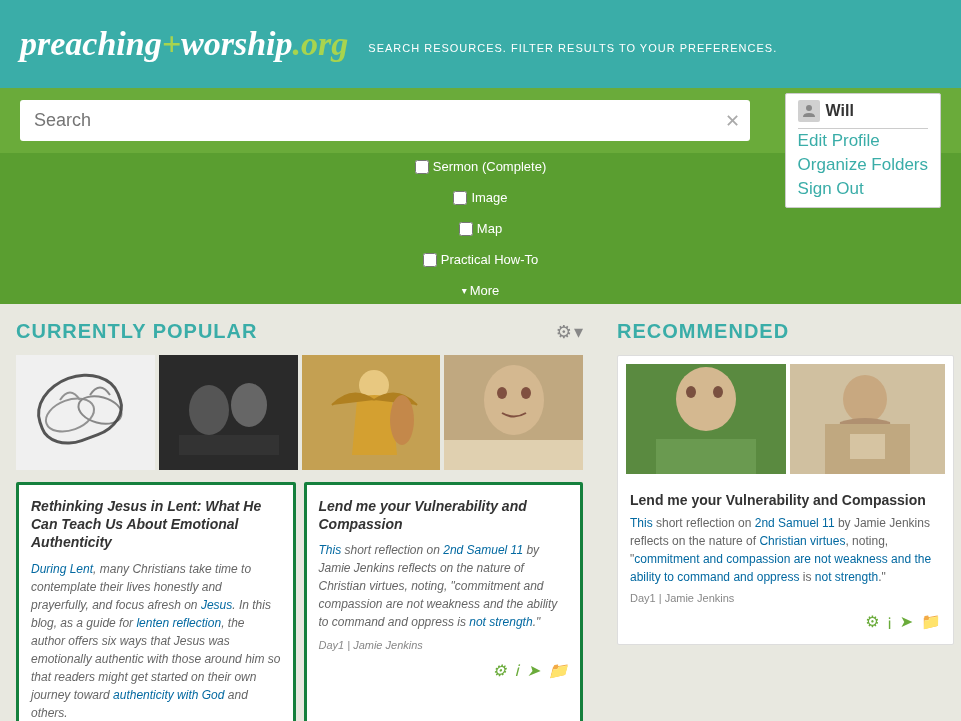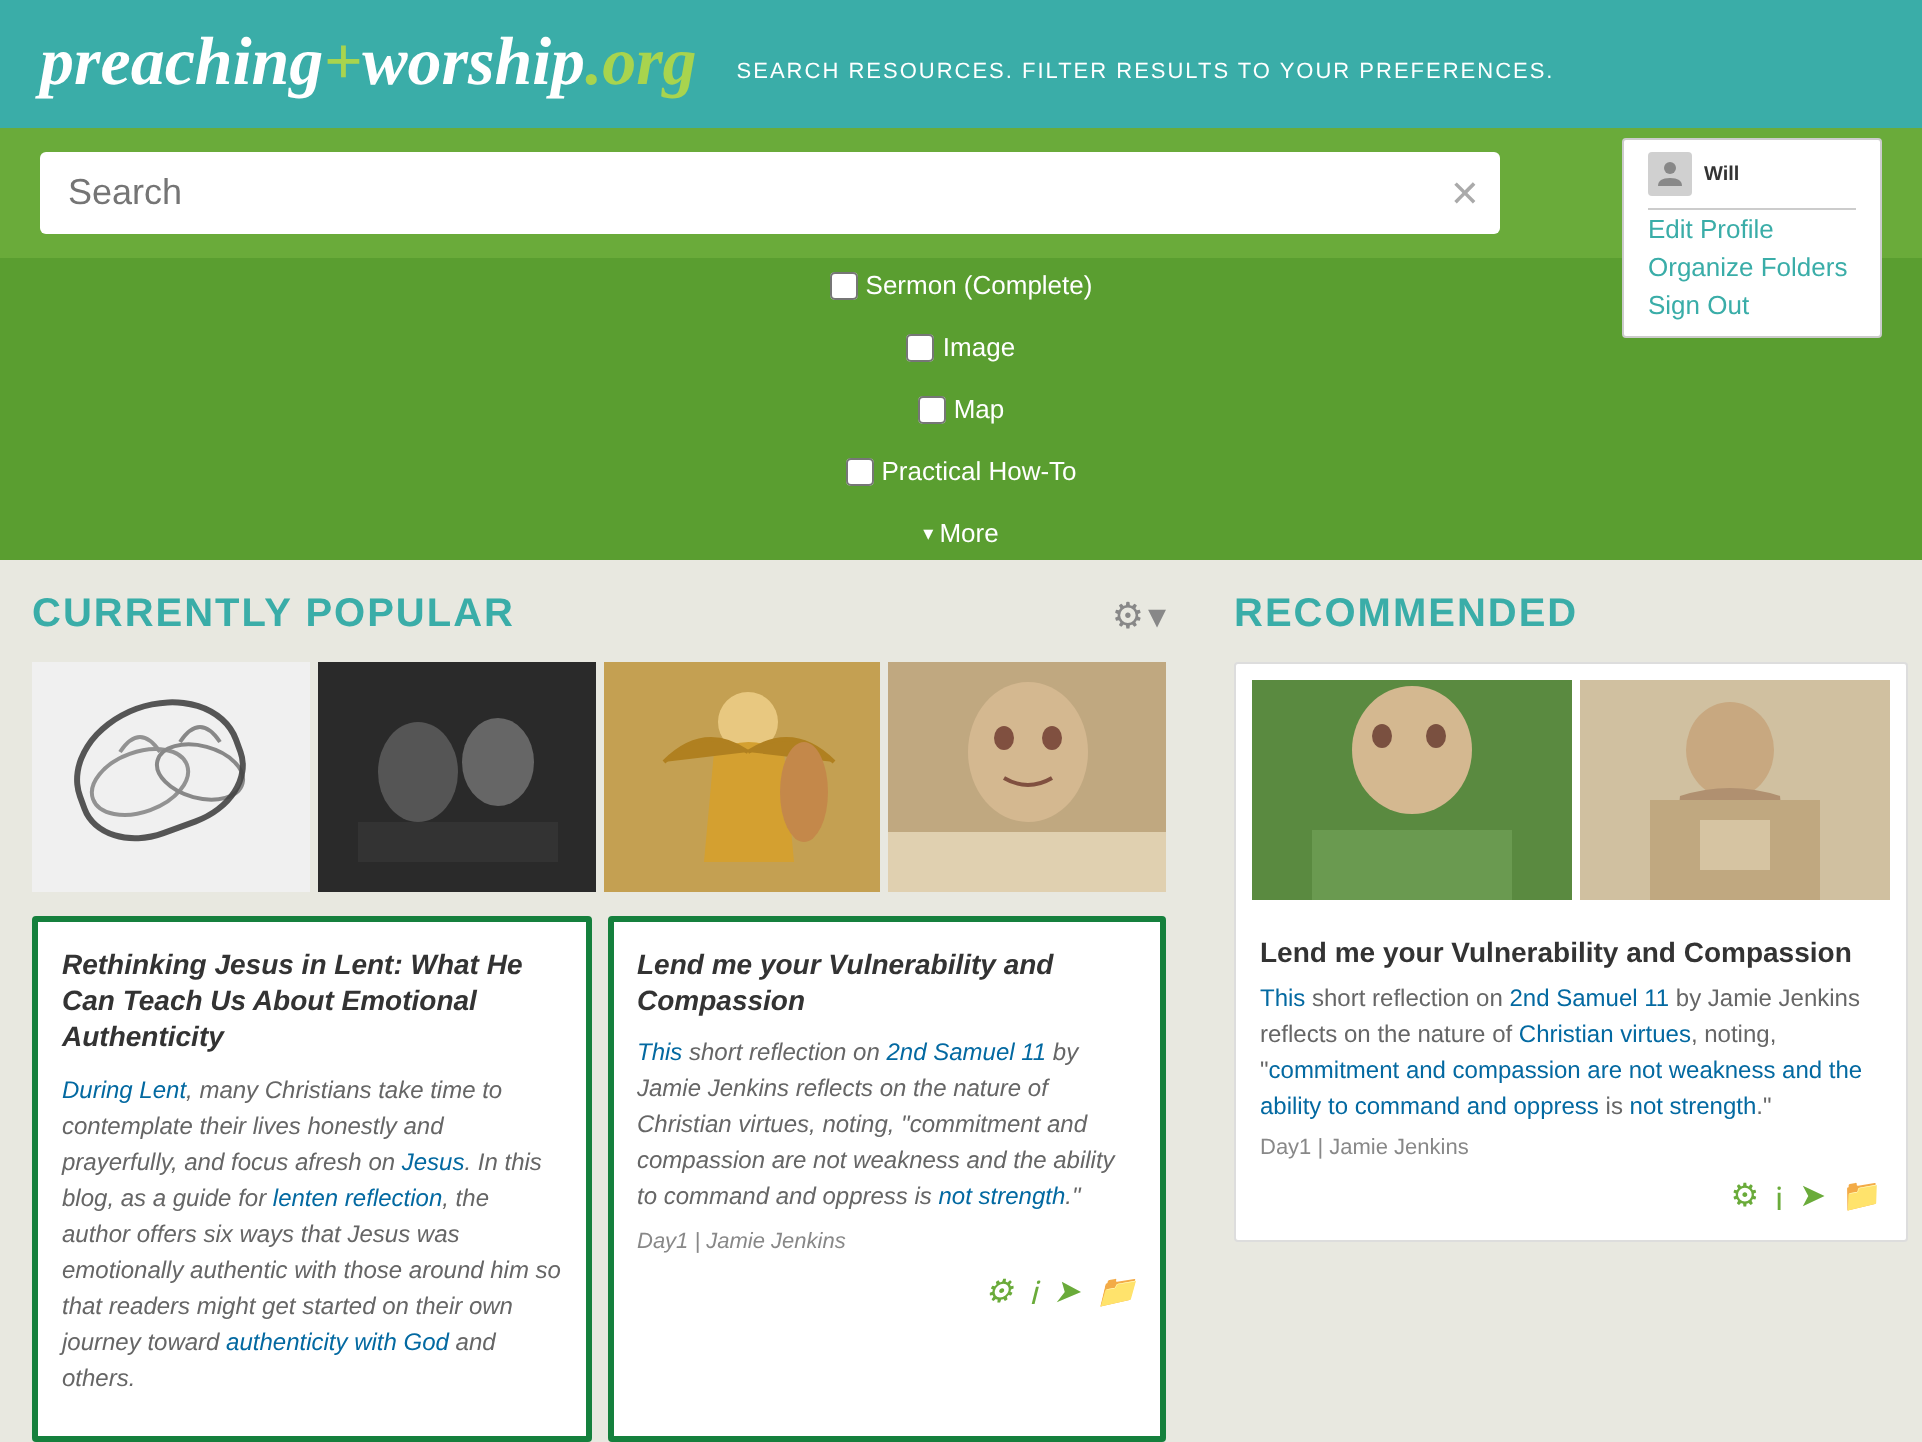--- a/index.html
+++ b/index.html
@@ -1,33 +1,33 @@
 <!DOCTYPE html>
 <html><head>
   <meta charset="utf-8">
   <style>
     * { margin: 0; padding: 0; box-sizing: border-box; }
     body { font-family: Arial, sans-serif; background: #e8e8e0; width: 961px; min-height: 721px; overflow-x: hidden; }
 
     
-    .header { background: #3aada8; padding: 10px 20px; display: flex; align-items: center; height: 64px; }
+    .header { background: #3aada8; padding: 10px 20px; display: flex; align-items: center; height: 88px; }
     .logo { display: flex; align-items: center; }
     .logo-text { font-size: 32px; font-weight: bold; color: white; font-family: Georgia, serif; }
     .tagline { color: white; font-size: 11px; letter-spacing: 1px; margin-left: 20px; margin-top: 8px; }
 
     
     .search-area { background: #6aab3a; padding: 12px 20px; position: relative; display: flex; align-items: center; }
     .search-input-wrap { position: relative; flex: 1; max-width: 730px; }
     .search-input { width: 100%; padding: 10px 40px 10px 14px; font-size: 18px; color: #aaa; border: none; border-radius: 3px; background: white; outline: none; }
     .search-clear { position: absolute; right: 10px; top: 50%; transform: translateY(-50%); color: #aaa; font-size: 18px; cursor: pointer; }
     .user-panel { position: absolute; right: 20px; top: 5px; background: white; border: 1px solid #ccc; padding: 6px 12px; min-width: 130px; border-radius: 2px; font-size: 13px; }
     .user-panel-header { display: flex; align-items: center; gap: 6px; padding-bottom: 6px; border-bottom: 1px solid #ccc; }
     .user-icon { width: 22px; height: 22px; background: #d0d0d0; border-radius: 2px; display: flex; align-items: center; justify-content: center; }
-    .user-name { font-weight: bold; color: #333; font-size: 10px; }
-    .user-links a { display: block; color: #3aada8; font-size: 13px; text-decoration: none; padding: 2px 0; }
+    .user-name { font-weight: bold; color: #333; font-size: 16px; }
+    .user-links a { display: block; color: #3aada8; font-size: 17px; text-decoration: none; padding: 2px 0; }
 
     
     .filter-bar { background: #5a9e30; padding: 6px 20px; display: flex; align-items: center; gap: 16px; flex-wrap: wrap; flex-direction: column; }
     .filter-item { display: flex; align-items: center; gap: 4px; color: white; font-size: 13px; cursor: pointer; }
     .filter-item input[type=checkbox] { width: 14px; height: 14px; }
     .filter-more { display: flex; align-items: center; gap: 3px; color: white; font-size: 13px; cursor: pointer; }
     .filter-arrow { font-size: 10px; color: white; }
 
     
     .main { display: flex; gap: 18px; padding: 16px 16px; }

